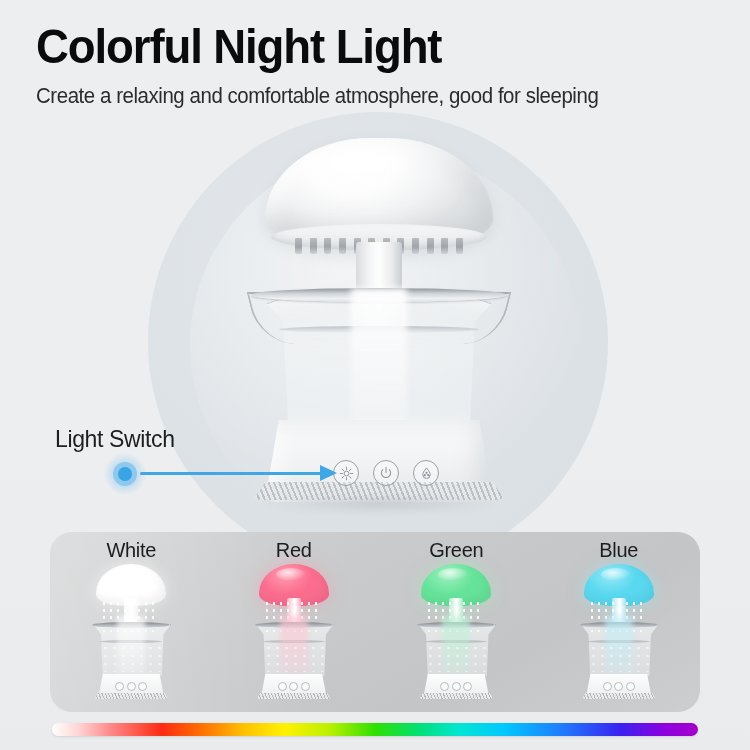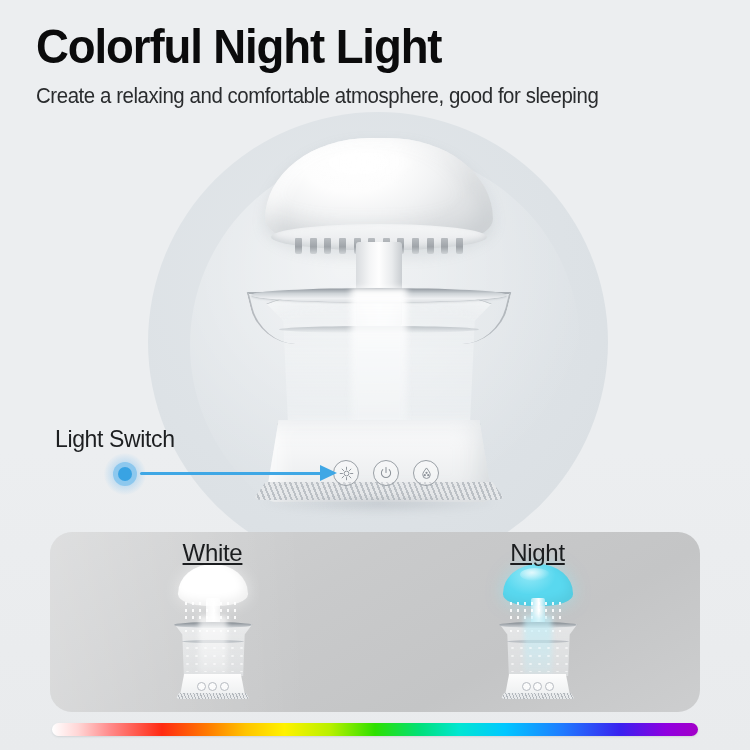--- a/index.html
+++ b/index.html
@@ -342,25 +342,24 @@
   .swatch {
     flex: 1 1 0;
     position: relative;
   }
   .swatch-label {
     position: absolute;
     top: 7px;
     left: 0;
     right: 0;
     text-align: center;
-    font-size: 24px;
+    font-size: 20px;
     color: #1b1d1f;
     letter-spacing: -.3px;
     z-index: 4;
-    text-decoration: underline;
   }
   .mini {
     position: absolute;
     left: 50%;
     top: 32px;
     transform: translateX(-50%);
     width: 84px;
     height: 140px;
   }
   .mini-cap {
@@ -606,21 +605,65 @@
             <div class="mini-base"></div>
             <div class="mini-dots">
               <div class="mini-dot"></div>
               <div class="mini-dot"></div>
               <div class="mini-dot"></div>
             </div>
             <div class="mini-base-vents"></div>
           </div>
         </div>
         <div class="swatch">
-          <div class="swatch-label">Night</div>
+          <div class="swatch-label">Red</div>
+          <div class="mini">
+            <div class="mini-cap" style="background: radial-gradient(60% 75% at 38% 26%, rgb(255, 154, 176) 0%, rgb(251, 109, 142) 62%, rgb(251, 109, 142) 100%); box-shadow: rgba(255, 154, 176, 0.533) 0px 0px 16px, rgba(0, 0, 0, 0.06) -4px -5px 10px inset;">
+              <div class="mini-cap-gloss"></div>
+            </div>
+            <div class="mini-stem" style="background: linear-gradient(90deg, rgba(255, 198, 212, 0.8), rgb(255, 255, 255) 55%, rgba(255, 198, 212, 0.667));"></div>
+            <div class="mini-rain"></div>
+            <div class="mini-tank"></div>
+            <div class="mini-tank-rim"></div>
+            <div class="mini-tank-water"></div>
+            <div class="mini-mist" style="background: linear-gradient(rgba(255, 198, 212, 0.933) 0%, rgba(255, 198, 212, 0.6) 60%, rgba(255, 198, 212, 0.267) 100%);"></div>
+            <div class="mini-bubbles"></div>
+            <div class="mini-base"></div>
+            <div class="mini-dots">
+              <div class="mini-dot"></div>
+              <div class="mini-dot"></div>
+              <div class="mini-dot"></div>
+            </div>
+            <div class="mini-base-vents"></div>
+          </div>
+        </div>
+        <div class="swatch">
+          <div class="swatch-label">Green</div>
+          <div class="mini">
+            <div class="mini-cap" style="background: radial-gradient(60% 75% at 38% 26%, rgb(155, 240, 189) 0%, rgb(102, 227, 154) 62%, rgb(102, 227, 154) 100%); box-shadow: rgba(155, 240, 189, 0.533) 0px 0px 16px, rgba(0, 0, 0, 0.06) -4px -5px 10px inset;">
+              <div class="mini-cap-gloss"></div>
+            </div>
+            <div class="mini-stem" style="background: linear-gradient(90deg, rgba(189, 242, 214, 0.8), rgb(255, 255, 255) 55%, rgba(189, 242, 214, 0.667));"></div>
+            <div class="mini-rain"></div>
+            <div class="mini-tank"></div>
+            <div class="mini-tank-rim"></div>
+            <div class="mini-tank-water"></div>
+            <div class="mini-mist" style="background: linear-gradient(rgba(189, 242, 214, 0.933) 0%, rgba(189, 242, 214, 0.6) 60%, rgba(189, 242, 214, 0.267) 100%);"></div>
+            <div class="mini-bubbles"></div>
+            <div class="mini-base"></div>
+            <div class="mini-dots">
+              <div class="mini-dot"></div>
+              <div class="mini-dot"></div>
+              <div class="mini-dot"></div>
+            </div>
+            <div class="mini-base-vents"></div>
+          </div>
+        </div>
+        <div class="swatch">
+          <div class="swatch-label">Blue</div>
           <div class="mini">
             <div class="mini-cap" style="background: radial-gradient(60% 75% at 38% 26%, rgb(147, 232, 247) 0%, rgb(89, 216, 239) 62%, rgb(89, 216, 239) 100%); box-shadow: rgba(147, 232, 247, 0.533) 0px 0px 16px, rgba(0, 0, 0, 0.06) -4px -5px 10px inset;">
               <div class="mini-cap-gloss"></div>
             </div>
             <div class="mini-stem" style="background: linear-gradient(90deg, rgba(192, 238, 248, 0.8), rgb(255, 255, 255) 55%, rgba(192, 238, 248, 0.667));"></div>
             <div class="mini-rain"></div>
             <div class="mini-tank"></div>
             <div class="mini-tank-rim"></div>
             <div class="mini-tank-water"></div>
             <div class="mini-mist" style="background: linear-gradient(rgba(192, 238, 248, 0.933) 0%, rgba(192, 238, 248, 0.6) 60%, rgba(192, 238, 248, 0.267) 100%);"></div>

